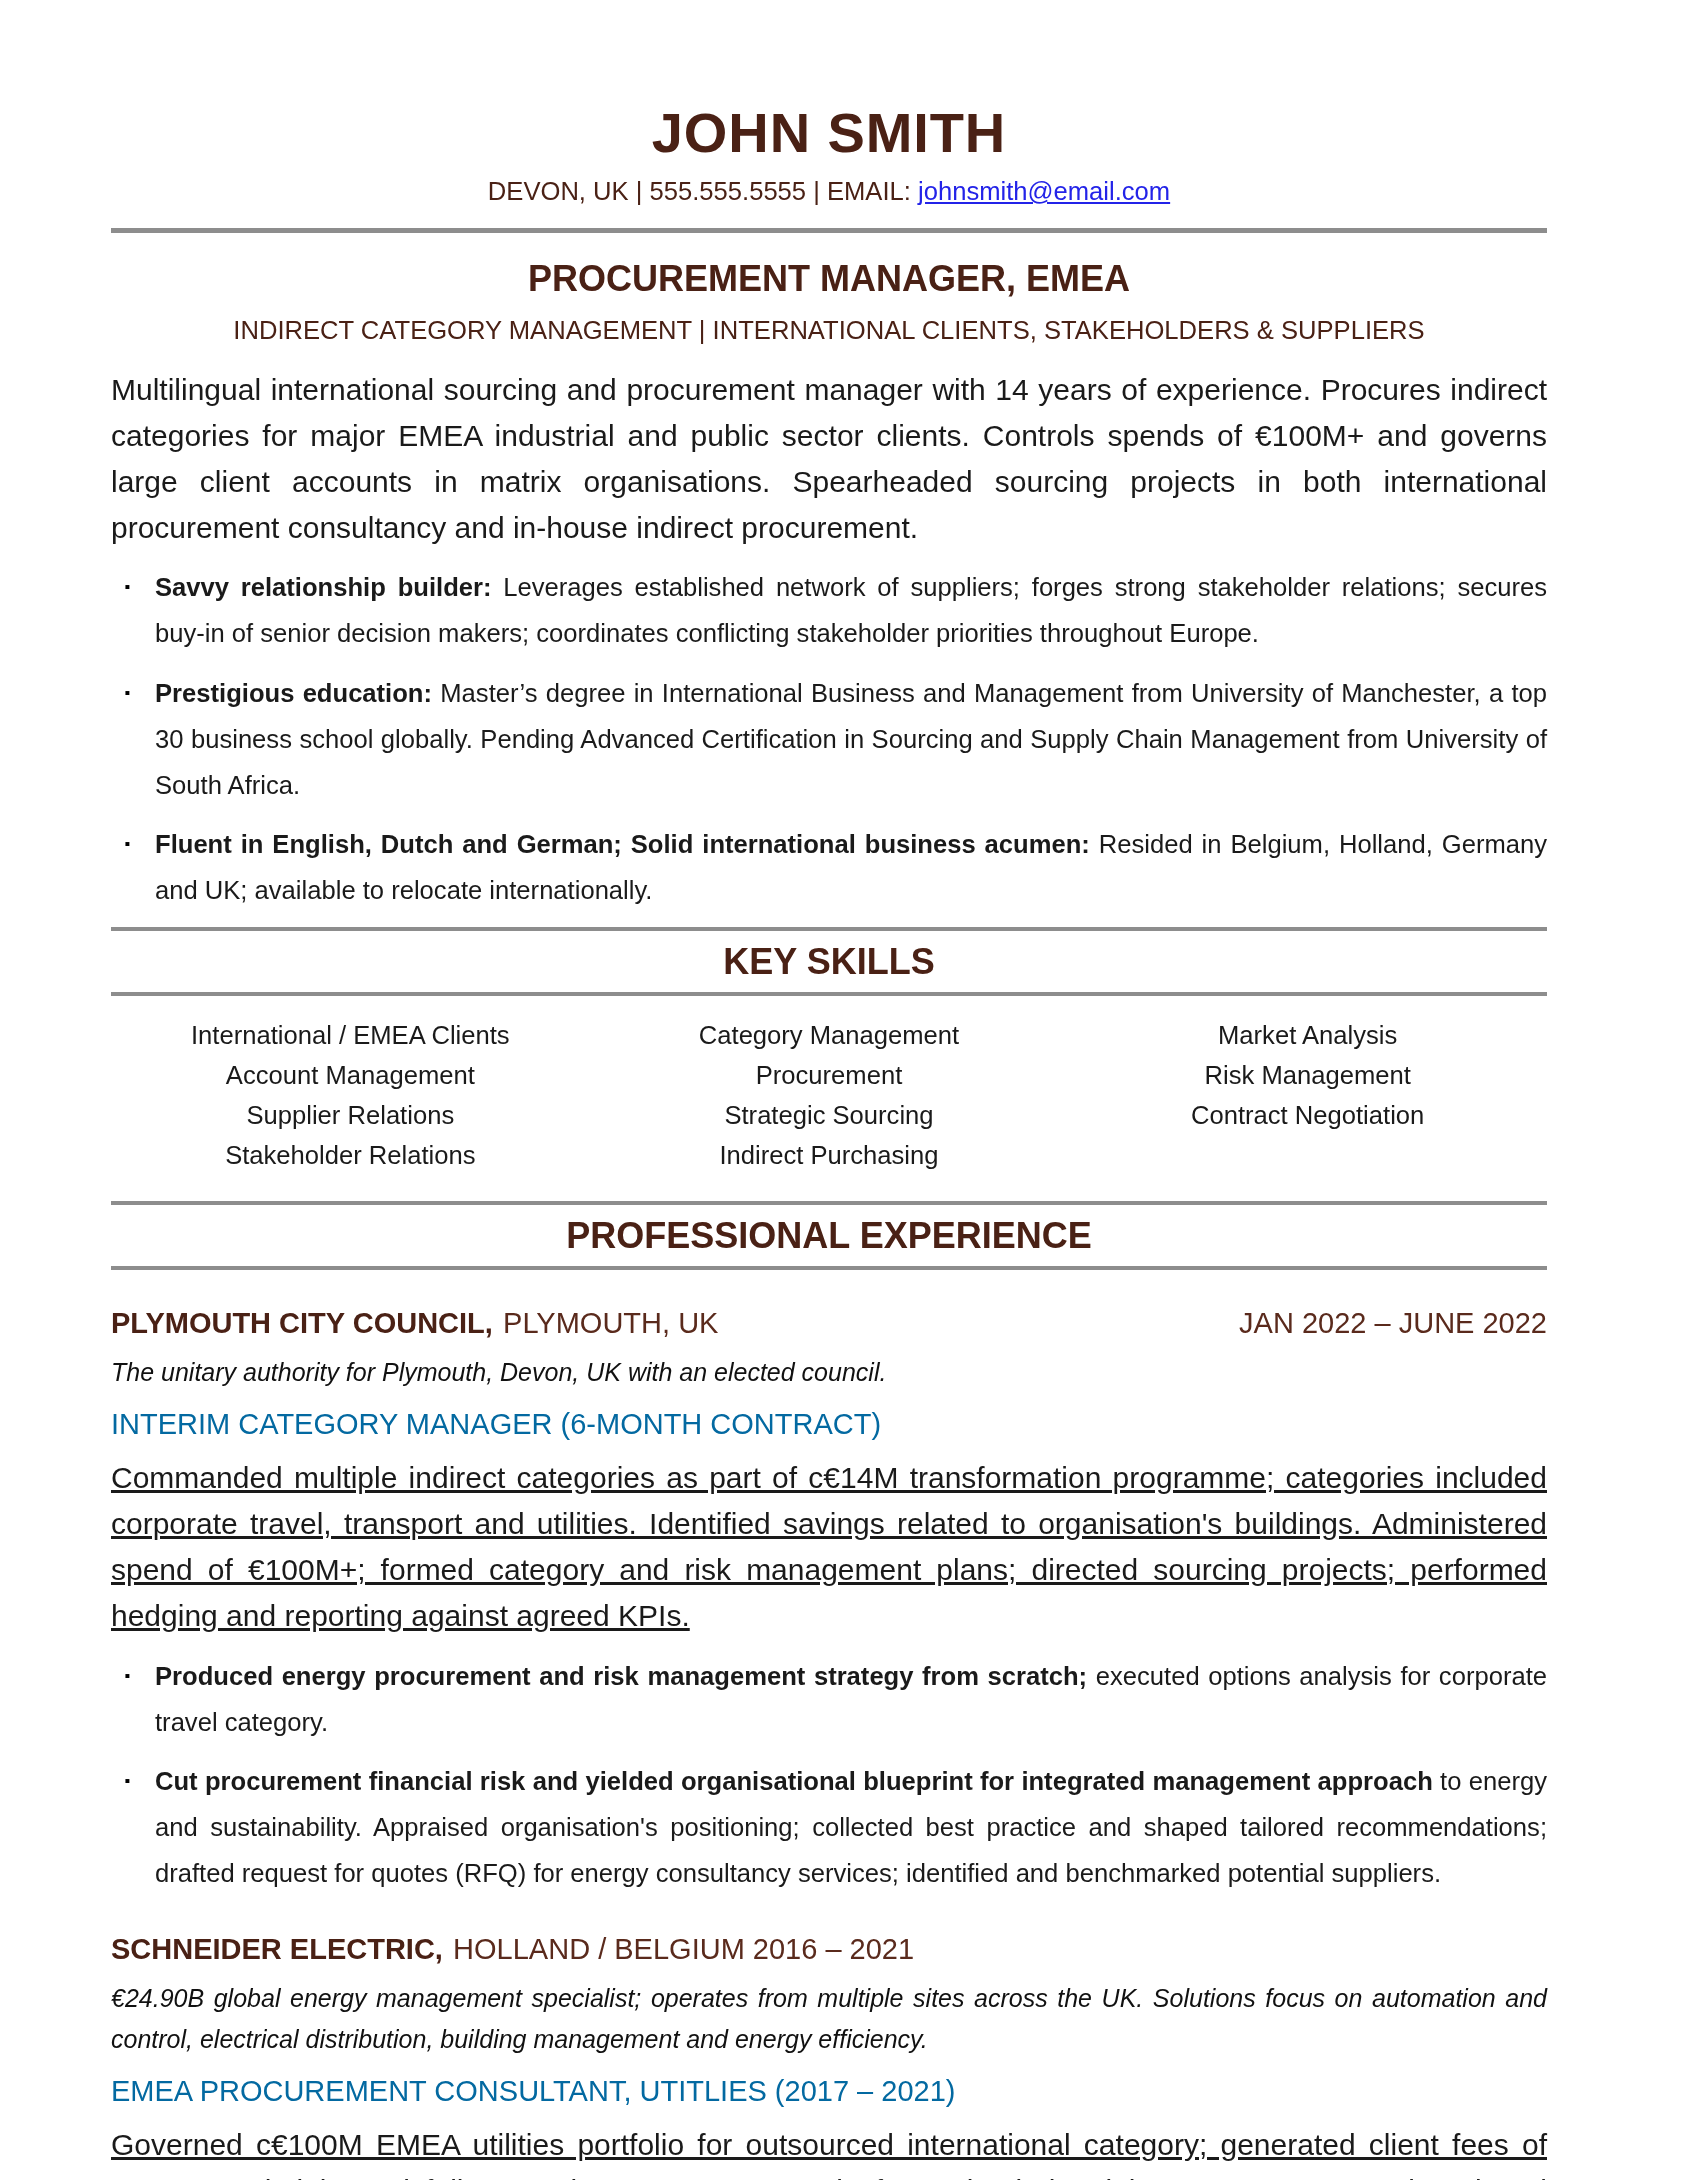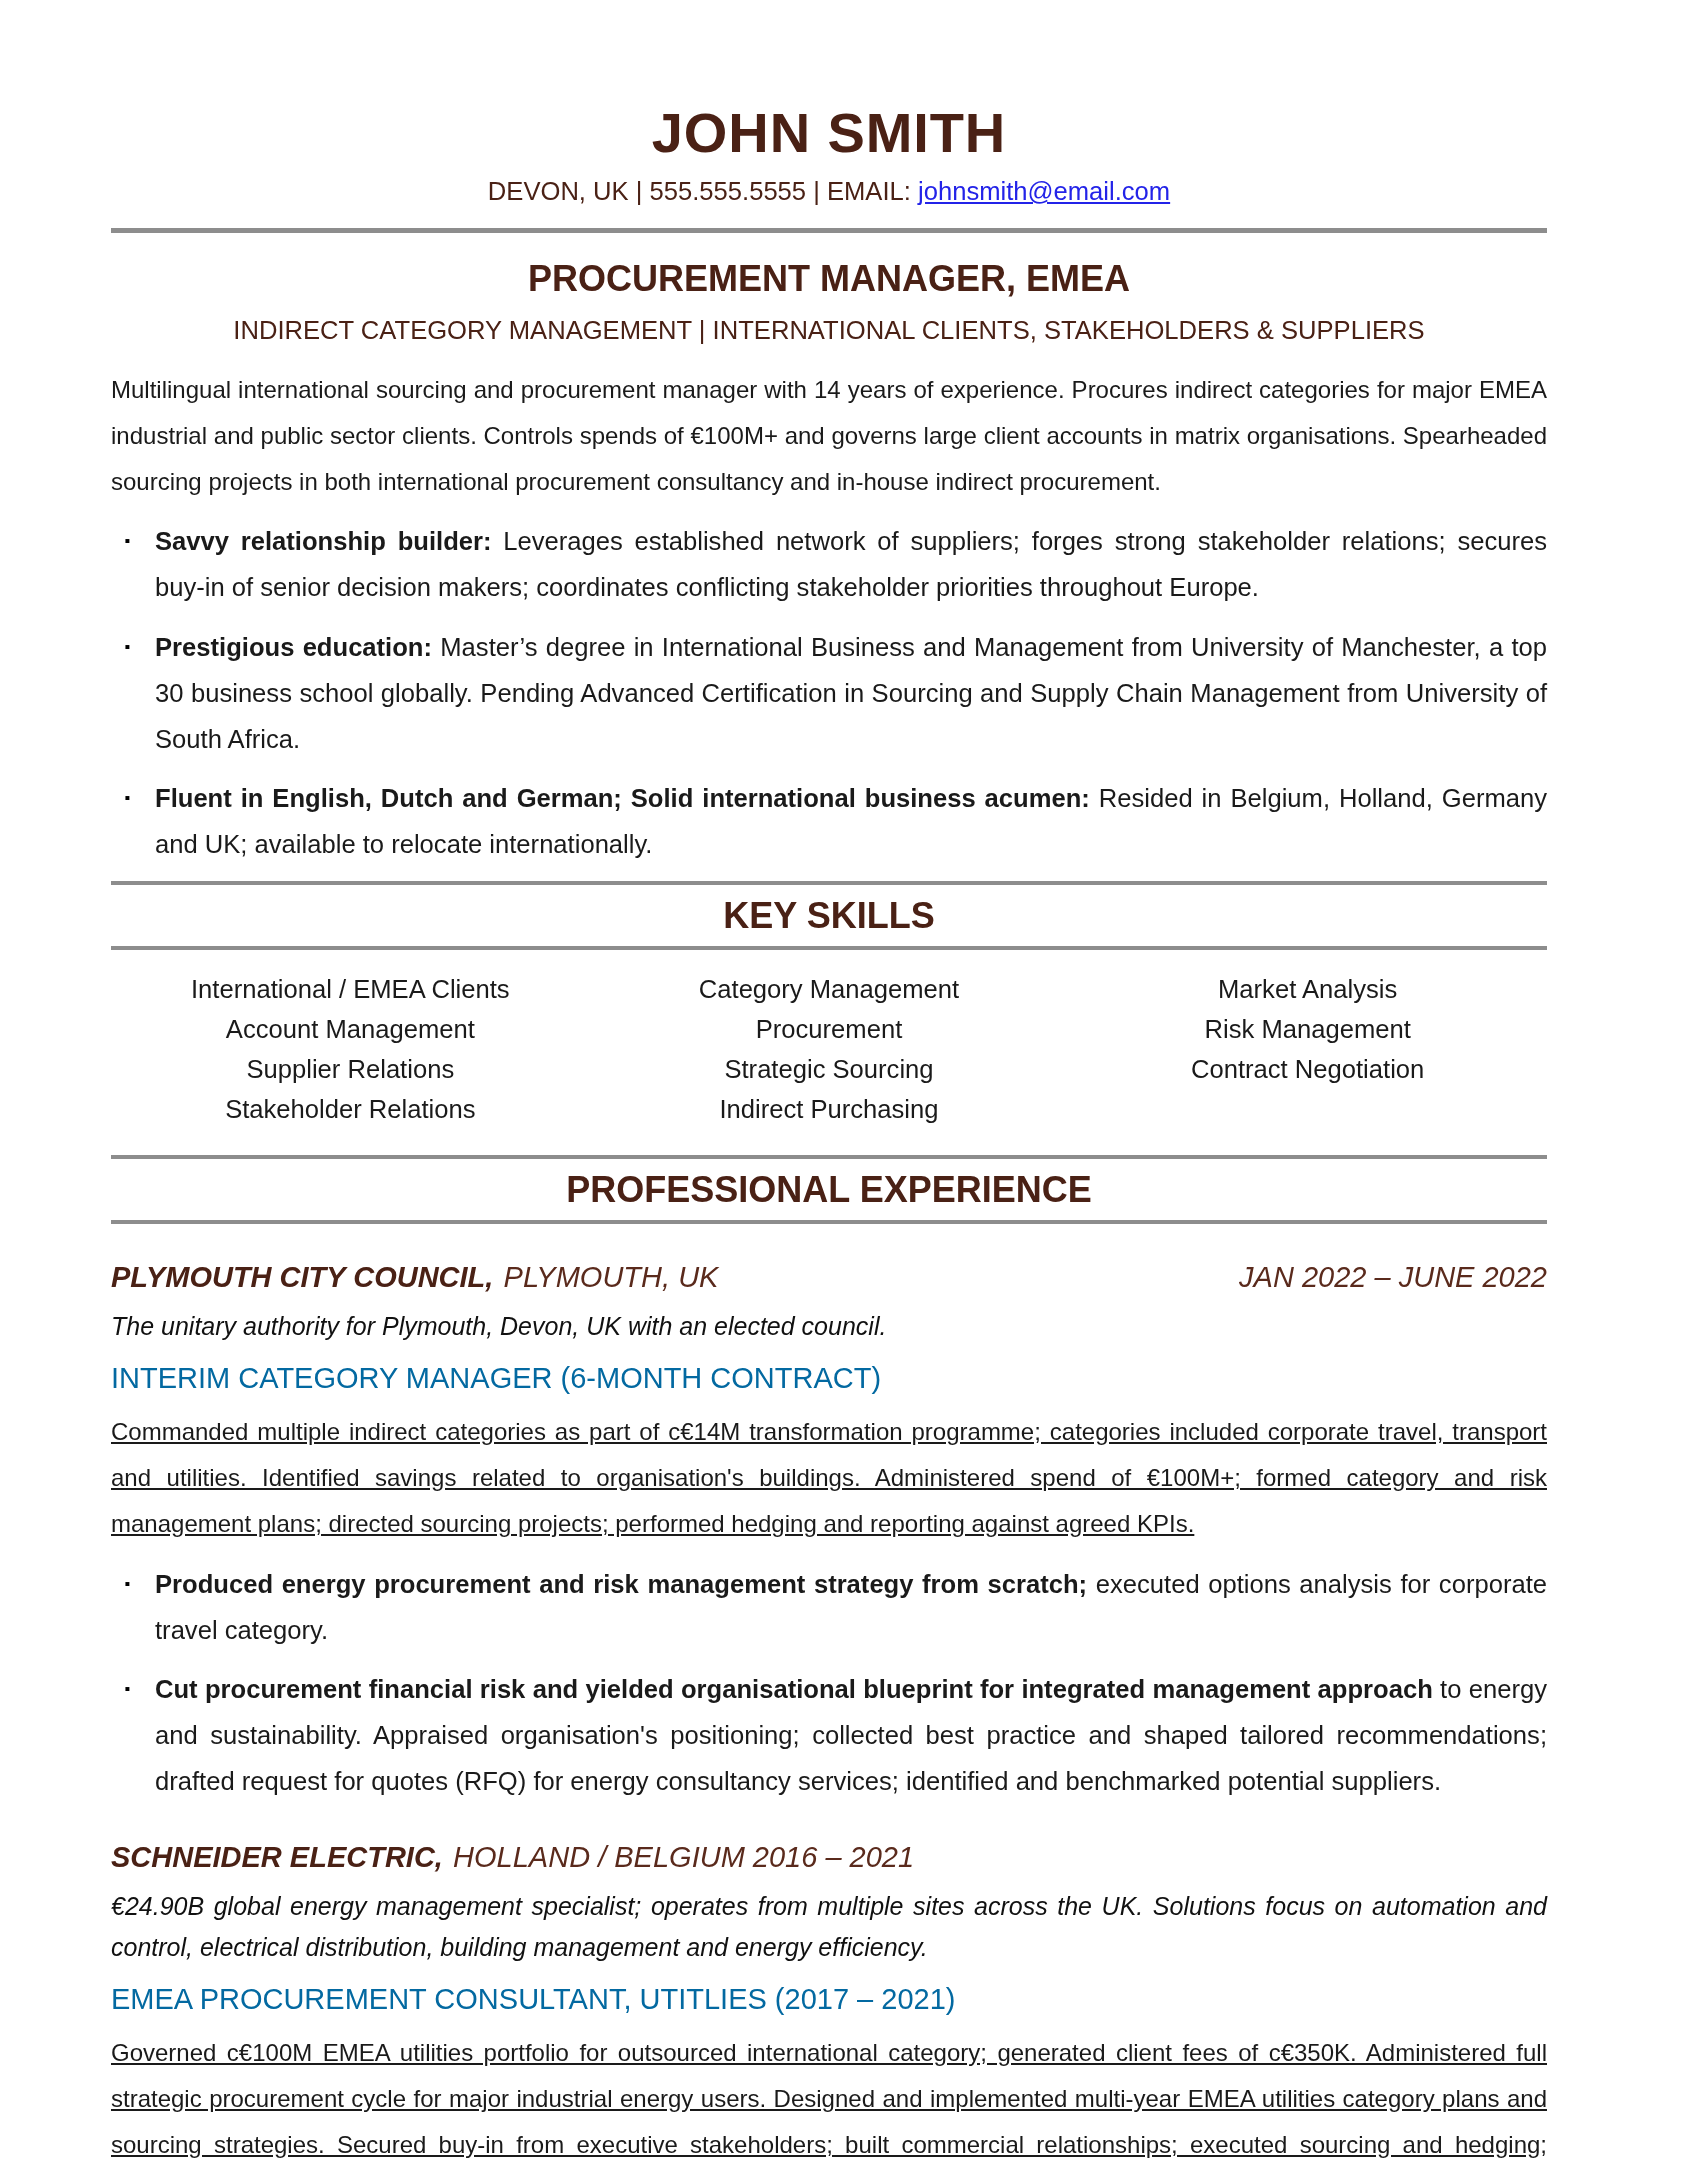--- a/index.html
+++ b/index.html
@@ -28,21 +28,21 @@
   .role-title{
     margin:25.6px 0 0 0;text-align:center;
     font-size:36px;font-weight:bold;color:#4a2115;
   }
   .subtitle{
     margin-top:15.3px;text-align:center;
     font-size:25.6px;color:#4a2115;
   }
   .body-p{
     margin:22px 0 0 0;
-    font-size:24px;line-height:46px;text-align:justify;
+    font-size:30px;line-height:46px;text-align:justify;
   }
   
   .blist{margin:13.6px 0 0 0;padding:0;list-style:none;}
   .blist li{display:flex;margin:0 0 13.6px 0;}
   .blist .marker{
     flex:none;width:44px;padding-left:13.6px;box-sizing:border-box;
     font-size:16px;line-height:46px;color:#000;
   }
   .blist .li-text{
     flex:1;font-size:25.6px;line-height:46px;text-align:justify;
@@ -56,21 +56,21 @@
   }
   
   .skills{
     display:grid;grid-template-columns:1fr 1fr 1fr;
     padding:19px 0 25.6px 0;
   }
   .skills .col{text-align:center;}
   .skills p{margin:0;font-size:25.6px;line-height:40px;}
   
   .job{margin-top:37px;}
-  .job-head{display:flex;justify-content:space-between;align-items:flex-end;font-style:italic;}
+  .job-head{display:flex;justify-content:space-between;align-items:flex-end;}
   .company{font-size:29px;font-weight:bold;color:#4a2115;}
   .company-loc{font-size:29px;font-weight:normal;color:#5a2a1c;margin-left:10.2px;}
   .dates{font-size:29px;color:#5a2a1c;white-space:nowrap;}
   .company-desc{
     margin:12px 0 0 0;font-size:25px;line-height:41px;
     font-style:italic;color:#111;text-align:justify;
   }
   .job-role{
     margin:15.3px 0 0 0;font-size:29px;color:#0369a1;font-weight:normal;
   }

